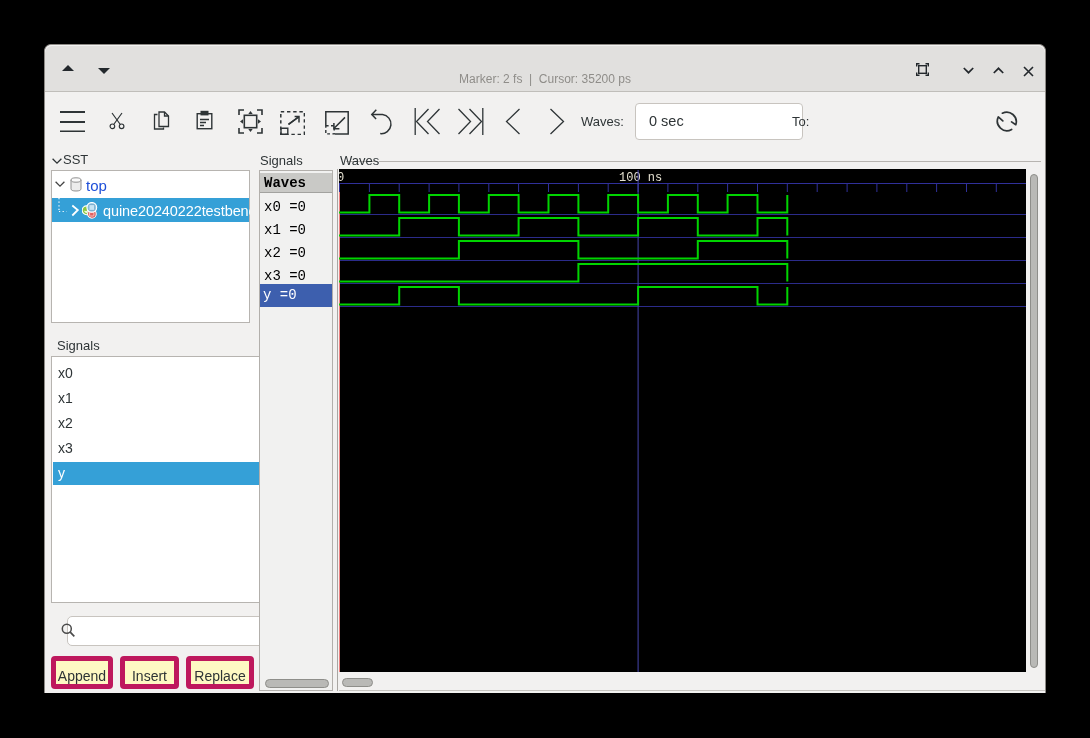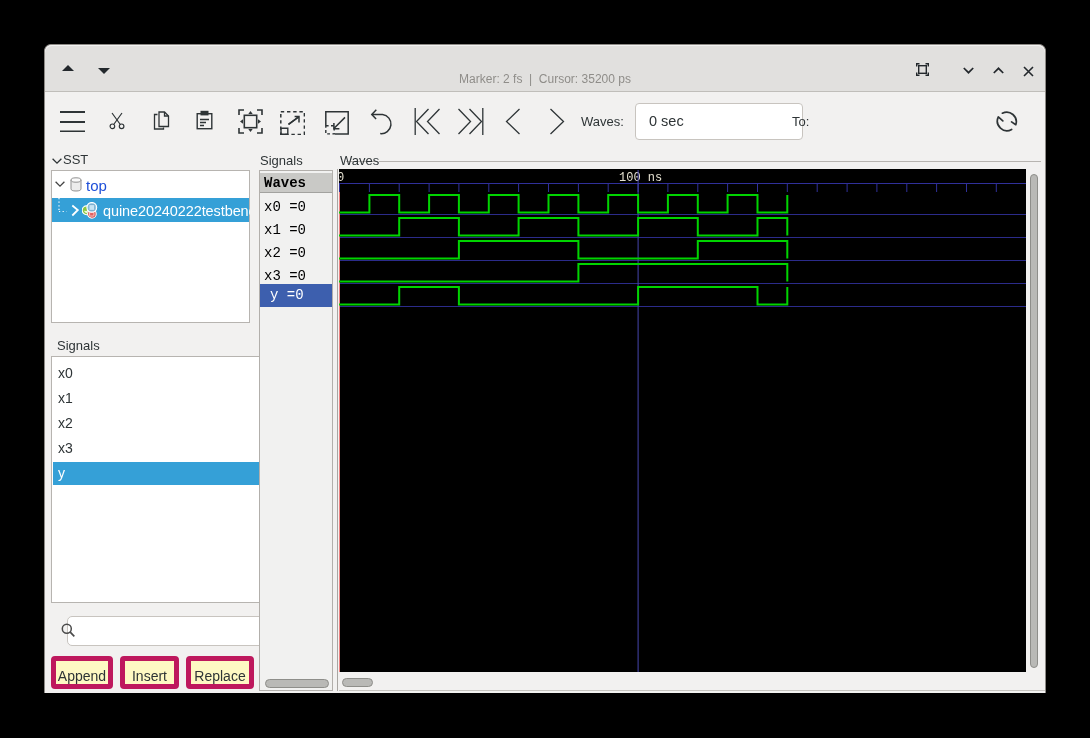--- a/index.html
+++ b/index.html
@@ -213,21 +213,21 @@
     <div class="btn" style="left:141px;top:506px;width:68px;height:33px;line-height:31px;">Replace</div>
 
     <div class="lbl" style="left:215px;top:3px;">Signals</div>
     <div style="position:absolute;left:301px;top:11px;width:30px;height:1px;background:#b7b4b0;"></div>
     <div style="position:absolute;left:214px;top:20px;width:74px;height:521px;background:#f1f1f0;border:1px solid #b2afab;">
       <div class="mono" style="position:absolute;left:0;top:2px;width:72px;height:20px;background:#c9c9c6;border-bottom:1px solid #a2a29f;color:#000;font-size:14px;font-weight:bold;padding-left:4px;line-height:20px;">Waves</div>
       <div class="mono" style="position:absolute;left:4px;top:28px;font-size:14px;color:#000;">x0 =0</div>
       <div class="mono" style="position:absolute;left:4px;top:51px;font-size:14px;color:#000;">x1 =0</div>
       <div class="mono" style="position:absolute;left:4px;top:74px;font-size:14px;color:#000;">x2 =0</div>
       <div class="mono" style="position:absolute;left:4px;top:97px;font-size:14px;color:#000;">x3 =0</div>
-      <div class="mono" style="position:absolute;left:0px;top:113px;width:72px;height:23px;background:#3d5fae;color:#fff;font-size:14px;line-height:23px;padding-left:10px;">y =0</div>
+      <div class="mono" style="position:absolute;left:0px;top:113px;width:72px;height:23px;background:#3d5fae;color:#fff;font-size:14px;line-height:23px;padding-left:3px;">y =0</div>
       <div style="position:absolute;left:5px;top:508px;width:64px;height:9px;background:#b9b9b6;border:1px solid #8e8e8a;border-radius:5px;"></div>
     </div>
 
     <div class="lbl" style="left:295px;top:3px;">Waves</div>
     <div style="position:absolute;left:334px;top:11px;width:662px;height:1px;background:#b7b4b0;"></div>
 
     <div style="position:absolute;left:292px;top:19px;width:1px;height:522px;background:#a9a6a2;"></div>
 
     <div style="position:absolute;left:294px;top:19px;width:687px;height:503px;background:#000;">
     <svg width="687" height="503" style="position:absolute;left:0;top:0;">

